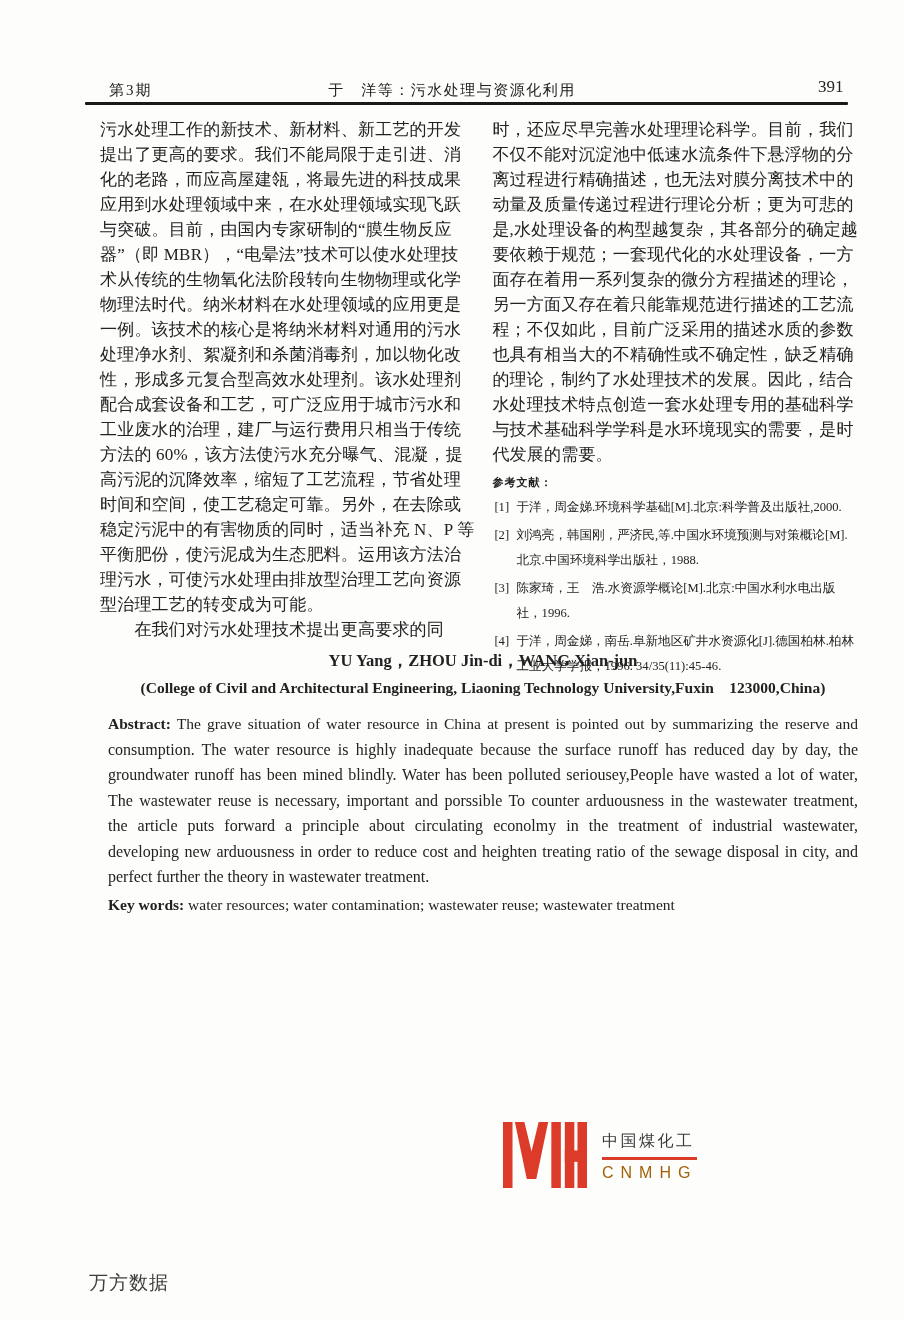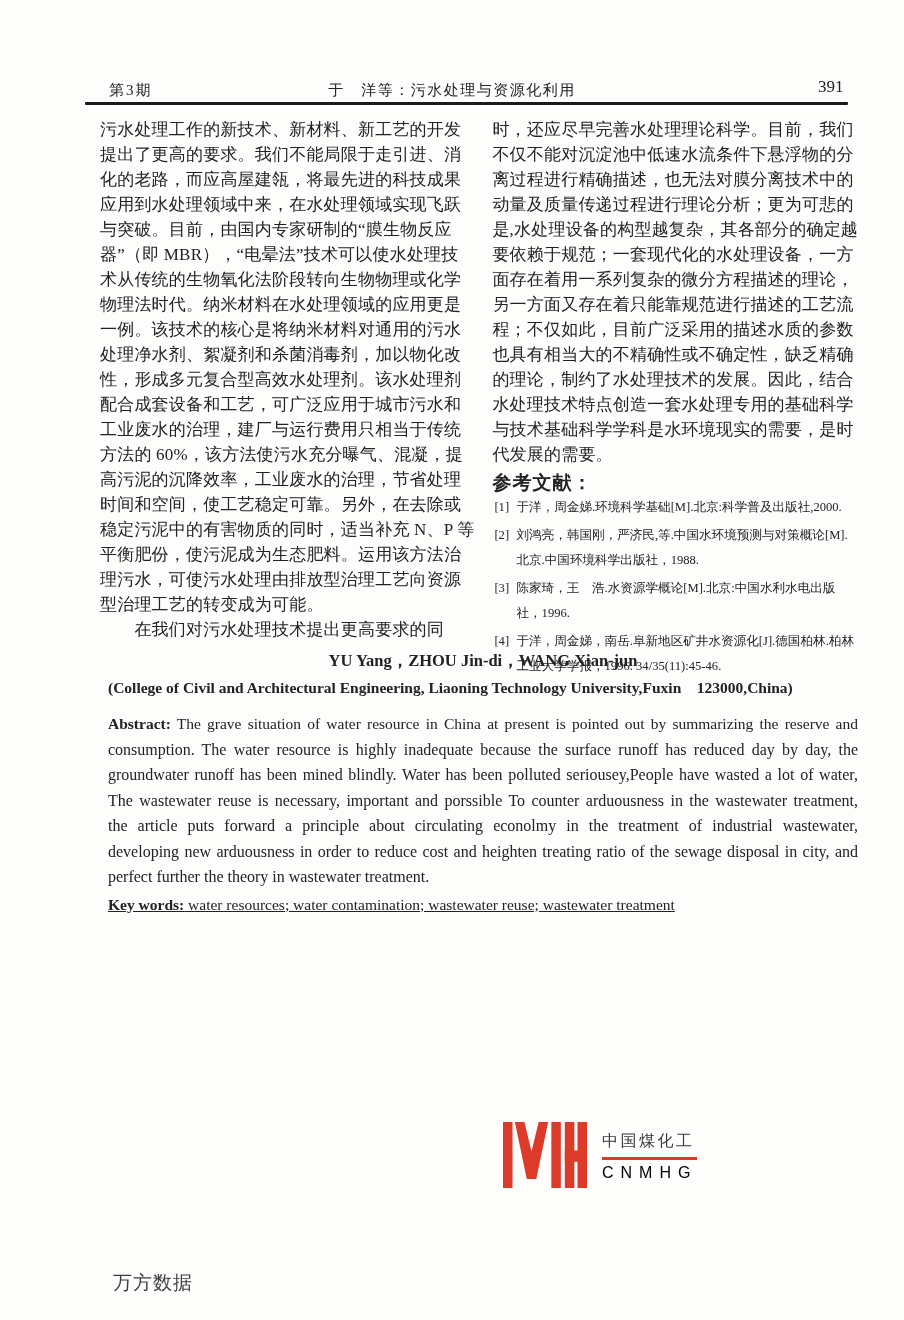--- a/index.html
+++ b/index.html
@@ -14,43 +14,43 @@
   .hdr-issue   { position:absolute; left:109px; top:81px;  font-size:15px; letter-spacing:2px; }
   .hdr-title   { position:absolute; left:0; right:0; top:81px; text-align:center; font-size:15px; letter-spacing:1.5px; }
   .hdr-page    { position:absolute; left:818px; top:77px;  font-size:17px; }
   .hdr-rule    { position:absolute; left:85px;  top:102px; width:763px; height:3px; background:#1a1a1a; border-radius:1px; }
   
   .columns { position:absolute; left:100px; top:117px; width:758px; display:flex; }
   .col-left  { width:380px; }
   .col-right { width:374px; margin-left:18px; }
   .cn-line { height:25px; line-height:25px; font-size:17px; letter-spacing:0.2px; white-space:nowrap; }
   
-  .ref-head { margin-top:3px; height:25px; line-height:25px; font-size:19px; font-weight:bold; letter-spacing:1px; }
+  .ref-head { margin-top:3px; height:25px; line-height:25px; font-size:11px; font-weight:bold; letter-spacing:1px; }
   .ref-item { position:relative; padding-left:24px; font-size:12.6px; line-height:25px; margin-bottom:3px; }
   .ref-label { position:absolute; left:2px; top:0; }
   
   .english { position:absolute; left:108px; top:650px; width:750px; }
   .en-title { text-align:center; font-size:24px; line-height:30px; }
   .en-authors { text-align:center; font-size:16.5px; font-weight:bold; }
-  .en-affil { text-align:left; font-size:15.5px; font-weight:bold; margin-top:6px; }
+  .en-affil { text-align:center; font-size:15.5px; font-weight:bold; margin-top:6px; }
   .abstract { margin-top:12px; }
   .abs-line { font-size:16px; line-height:25.5px; text-align:justify; text-align-last:justify; }
   .abs-first { font-size:15.5px; line-height:25.5px; text-align:justify; text-align-last:justify; }
   .abstract .abs-line:last-child { text-align-last:left; }
-  .kw-line { font-size:15.5px; line-height:25.5px; margin-top:2px;text-decoration:underline; }
+  .kw-line { font-size:15.5px; line-height:25.5px; margin-top:2px; }
   b.inl { font-weight:bold; }
   
   .logo { position:absolute; left:503px; top:1122px; display:flex; align-items:flex-start; }
   .logo-mark { display:block; }
   .logo-right { margin-left:15px; padding-top:7px; }
   .logo-zh { font-family:"Liberation Sans","DejaVu Sans",sans-serif; font-size:16px; letter-spacing:2.5px; color:#3a3a3a; line-height:24px; }
   .logo-div { height:3px; margin-top:4px; }
   .logo-en { font-family:"Liberation Sans","DejaVu Sans",sans-serif; font-size:16px; letter-spacing:7px; line-height:20px; margin-top:3px; }
   
-  .watermark { position:absolute; left:89px; top:1270px; font-family:"Liberation Sans","DejaVu Sans",sans-serif; font-size:19px; letter-spacing:1px; color:#3c3c3c;margin-left:24px; }
+  .watermark { position:absolute; left:89px; top:1270px; font-family:"Liberation Sans","DejaVu Sans",sans-serif; font-size:19px; letter-spacing:1px; color:#3c3c3c; }
 </style>
 </head>
 <body>
 
 <div class="page">
 
   <div class="hdr-issue">第3期</div>
   <div class="hdr-title">于　洋等：污水处理与资源化利用</div>
   <div class="hdr-page">391</div>
   <div class="hdr-rule"></div>
@@ -65,21 +65,21 @@
           <div class="cn-line">与突破。目前，由国内专家研制的“膜生物反应</div>
           <div class="cn-line">器”（即 MBR），“电晕法”技术可以使水处理技</div>
           <div class="cn-line">术从传统的生物氧化法阶段转向生物物理或化学</div>
           <div class="cn-line">物理法时代。纳米材料在水处理领域的应用更是</div>
           <div class="cn-line">一例。该技术的核心是将纳米材料对通用的污水</div>
           <div class="cn-line">处理净水剂、絮凝剂和杀菌消毒剂，加以物化改</div>
           <div class="cn-line">性，形成多元复合型高效水处理剂。该水处理剂</div>
           <div class="cn-line">配合成套设备和工艺，可广泛应用于城市污水和</div>
           <div class="cn-line">工业废水的治理，建厂与运行费用只相当于传统</div>
           <div class="cn-line">方法的 60%，该方法使污水充分曝气、混凝，提</div>
-          <div class="cn-line">高污泥的沉降效率，工业废水的治理，节省处理</div>
+          <div class="cn-line">高污泥的沉降效率，缩短了工艺流程，节省处理</div>
           <div class="cn-line">时间和空间，使工艺稳定可靠。另外，在去除或</div>
           <div class="cn-line">稳定污泥中的有害物质的同时，适当补充 N、P 等</div>
           <div class="cn-line">平衡肥份，使污泥成为生态肥料。运用该方法治</div>
           <div class="cn-line">理污水，可使污水处理由排放型治理工艺向资源</div>
           <div class="cn-line">型治理工艺的转变成为可能。</div>
           <div class="cn-line">　　在我们对污水处理技术提出更高要求的同</div>
         </div>
     </div>
     <div class="col-right">
       <div>
@@ -142,19 +142,19 @@
         <polygon points="15,0 27,0 36,26 45,0 57,0 42,50 30,50"></polygon>
         <rect x="61" y="0" width="12" height="58"></rect>
         <rect x="78" y="0" width="12" height="58"></rect>
         <rect x="78" y="25" width="26" height="10"></rect>
         <rect x="94" y="0" width="12" height="58"></rect>
       </g>
     </svg>
     <div class="logo-right">
       <div class="logo-zh">中国煤化工</div>
       <div class="logo-div" style="background: rgb(221, 59, 42);"></div>
-      <div class="logo-en" style="color: #000000;">CNMHG</div>
+      <div class="logo-en" style="color: #a16207;">CNMHG</div>
     </div>
   </div>
 
   <div class="watermark">万方数据</div>
 
 </div>
 
 </body></html>

